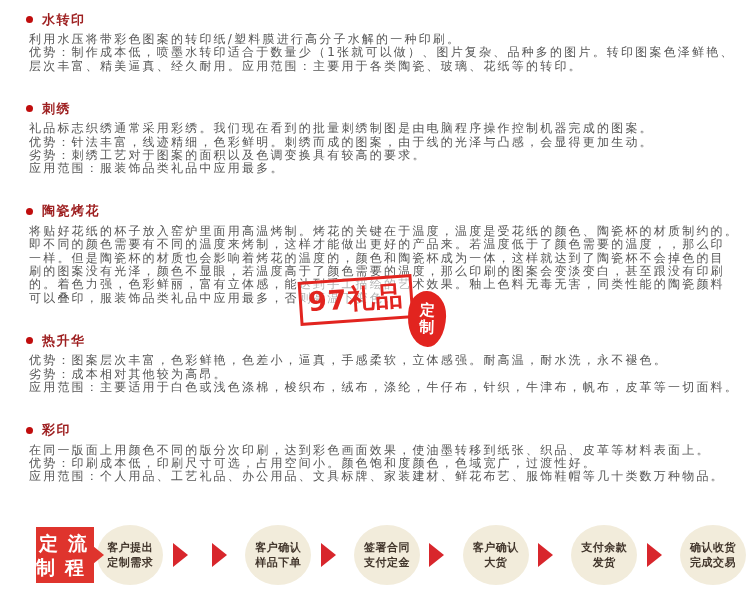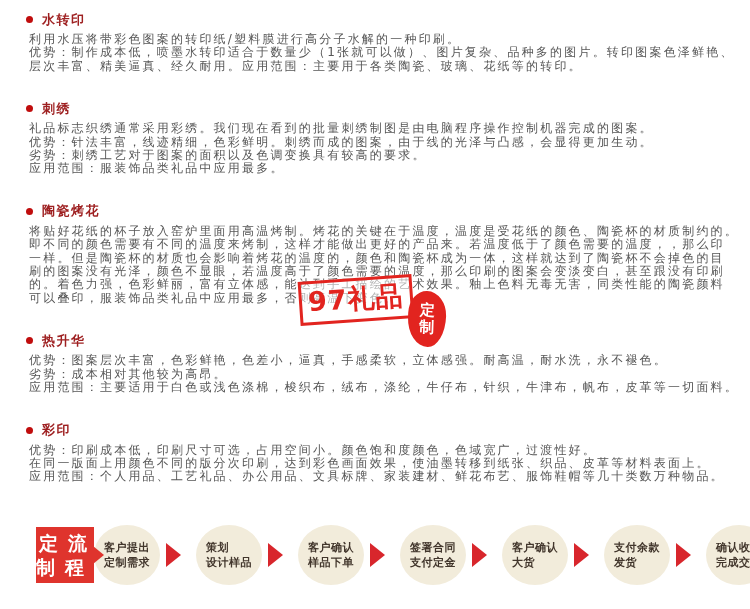--- a/index.html
+++ b/index.html
@@ -67,21 +67,21 @@
     border-left:11px solid var(--box-red);
   }
   .flow-arrow{
     flex:0 0 15px;width:0;height:0;margin-left:6px;
     border-top:12px solid transparent;border-bottom:12px solid transparent;
     border-left:15px solid var(--accent-red);
   }
   .flow-oval{
     flex:0 0 66px;width:66px;height:60px;border-radius:50%;
     background:var(--oval-bg);
-    display:flex;align-items:center;justify-content:center;
+    display:flex;align-items:center;justify-content:center;text-align:center;
     color:var(--oval-text);font-size:11px;font-weight:bold;line-height:15px;
     letter-spacing:0.5px;white-space:pre-line;
   }
 </style>
 </head>
 <body style="background: rgb(255, 255, 255);">
 
 <div class="content">
   <div class="section">
     <div class="section-heading">
@@ -139,22 +139,22 @@
       </div>
   </div>
 
   <div class="section">
     <div class="section-heading">
       <span class="bullet"></span>
       <span class="section-title">彩印</span>
     </div>
     <div class="section-body">
 
-    <div class="body-line">优势：印刷成本低，印刷尺寸可选，占用空间小。颜色饱和度颜色，色域宽广，过渡性好。</div>
-        <div class="body-line">在同一版面上用颜色不同的版分次印刷，达到彩色画面效果，使油墨转移到纸张、织品、皮革等材料表面上。</div>
+    <div class="body-line">在同一版面上用颜色不同的版分次印刷，达到彩色画面效果，使油墨转移到纸张、织品、皮革等材料表面上。</div>
+        <div class="body-line">优势：印刷成本低，印刷尺寸可选，占用空间小。颜色饱和度颜色，色域宽广，过渡性好。</div>
         <div class="body-line">应用范围：个人用品、工艺礼品、办公用品、文具标牌、家装建材、鲜花布艺、服饰鞋帽等几十类数万种物品。</div>
       </div>
   </div>
 </div>
 
 <div class="watermark-box">97礼品</div>
 
 <div class="stamp">
   <span>定</span>
   <span>制</span>
@@ -164,22 +164,20 @@
   <div class="flow-box">
     <span>定制</span>
     <span>流程</span>
   </div>
 
   <div class="flow-oval">客户提出
 定制需求</div>
 
   <div class="flow-arrow"></div>
 
-  <div class="flow-oval">策划
-设计样品</div>
 
   <div class="flow-arrow"></div>
 
   <div class="flow-oval">客户确认
 样品下单</div>
 
   <div class="flow-arrow"></div>
 
   <div class="flow-oval">签署合同
 支付定金</div>

